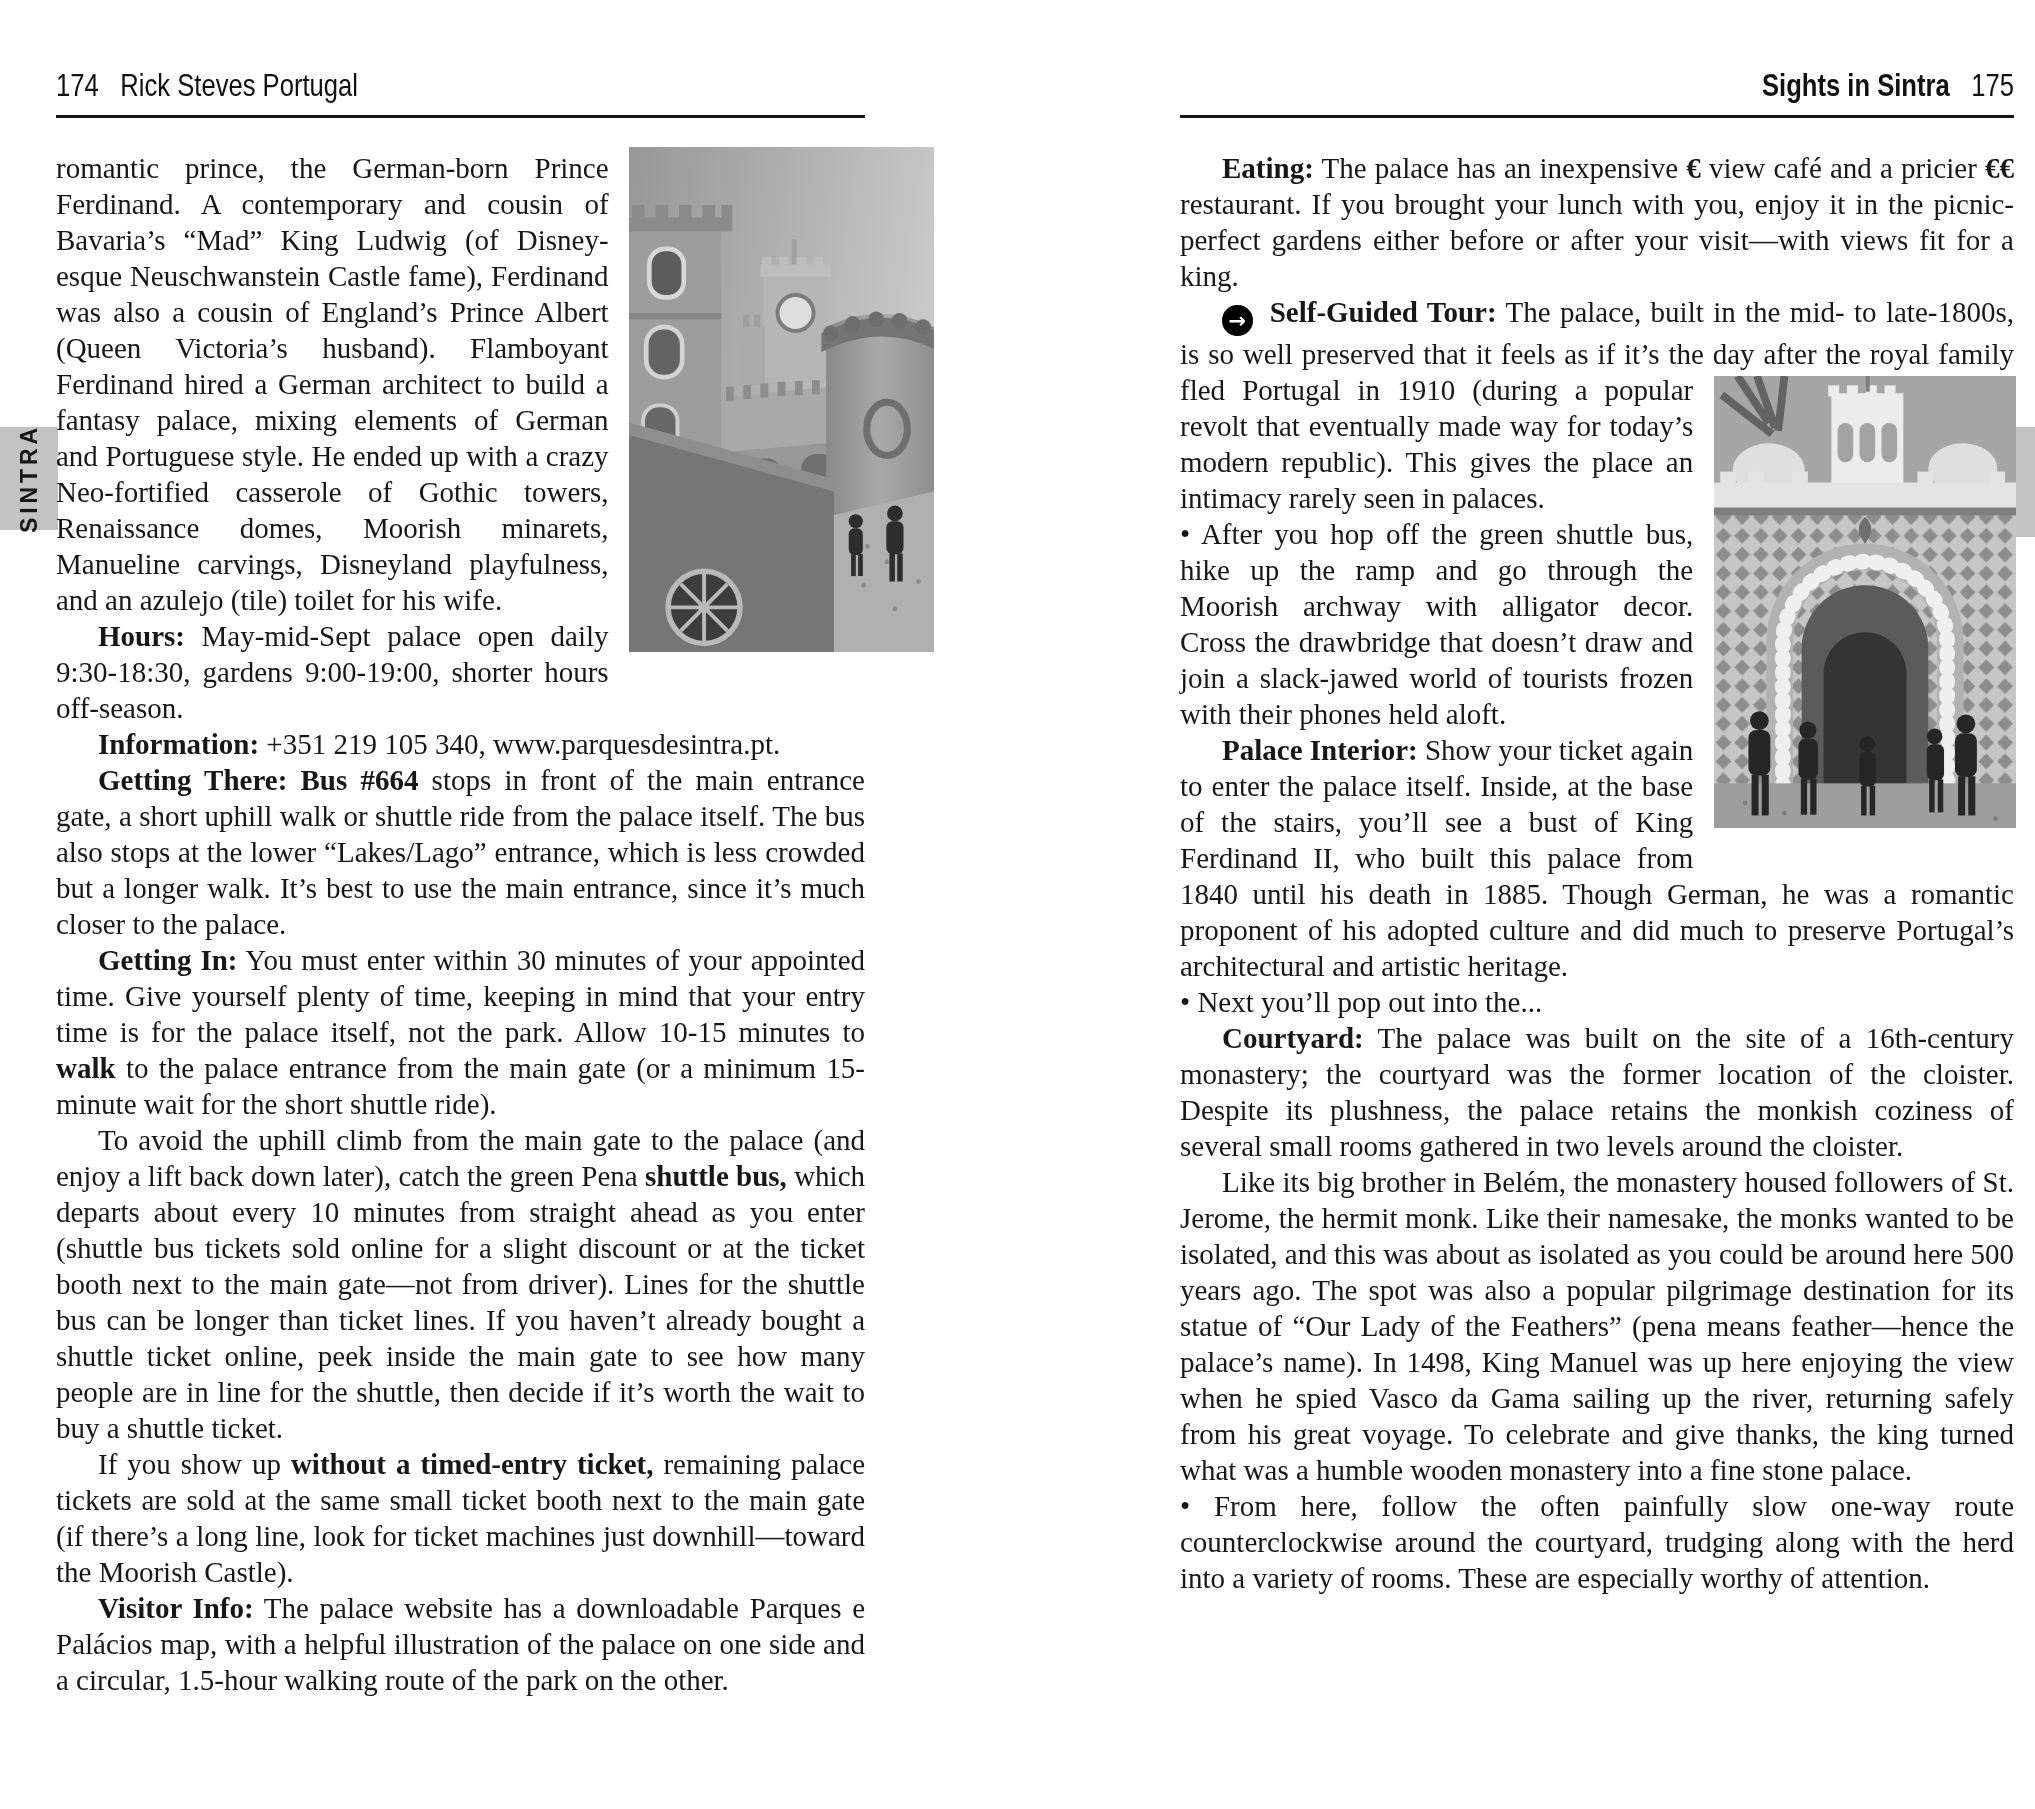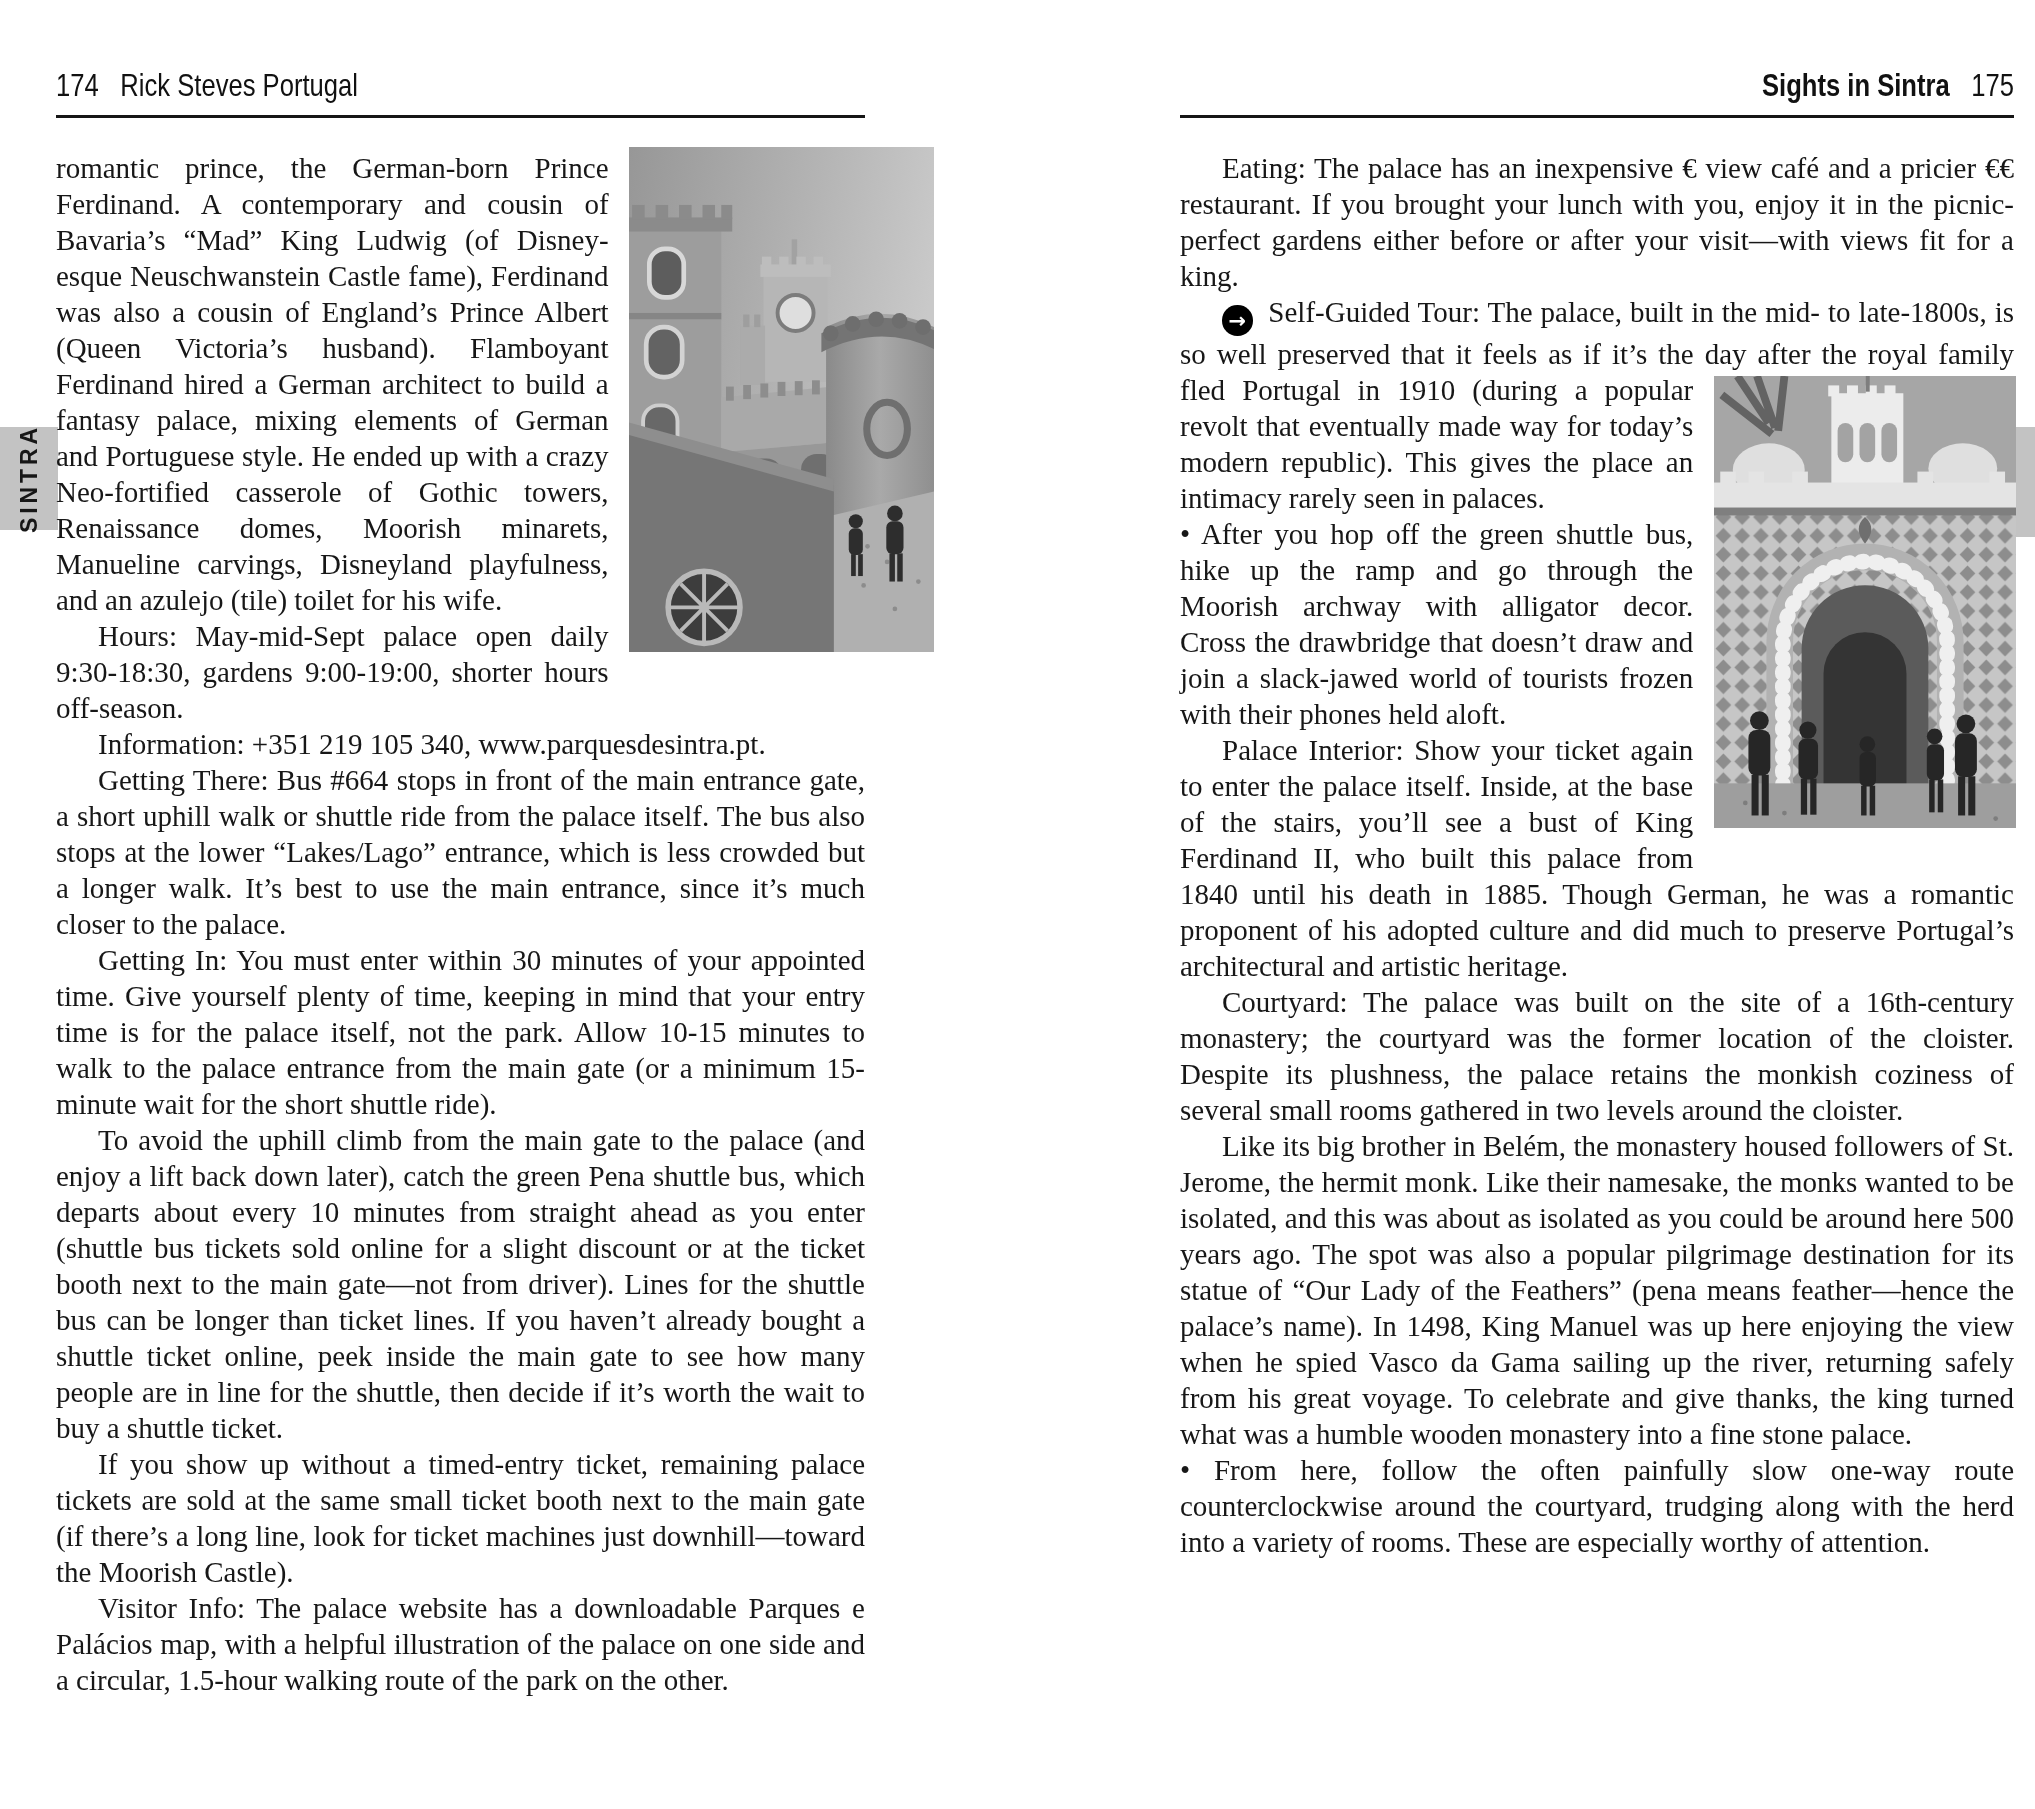--- a/index.html
+++ b/index.html
@@ -38,21 +38,21 @@
   .header .reg-part  { font-weight:normal; }
 
   .rule { margin-top:11px; border-top:3.1px solid #161616; height:0; }
 
   .content {
     margin-top:32px; font-size:29px; line-height:36px;
     text-align:justify; hyphens:auto; -webkit-hyphens:auto;
   }
   p.para { margin:0; }
   p.indent { text-indent:42px; }
-  span.b { font-weight:normal; }
+  span.b { font-weight:bold; }
   span.i { }
 
   
   .tour-icon {
     display:inline-flex; width:30.5px; height:30.5px; border-radius:50%;
     background:#000; color:#fff; align-items:center; justify-content:center;
     font-family:"DejaVu Sans",sans-serif; font-size:21px; font-weight:bold;
     margin-right:7.8px; vertical-align:-5.5px; text-indent:0;
   }
 
@@ -258,18 +258,19 @@
         <circle cx="282" cy="460" r="10"></circle>
               <rect x="272" y="470" width="22" height="46" rx="8"></rect>
               <rect x="275" y="515" width="7" height="42"></rect>
               <rect x="286" y="515" width="7" height="42"></rect>
       </g>
     </svg>
   </span>
 <span>royal family fled Portugal in 1910 (during a popular revolt that eventually made way for today’s modern republic). This gives the place an intimacy rarely seen in palaces.</span></p>
       <p class="para note"><span>• </span><span class="i">After you hop off the green shuttle bus, hike up the ramp and go through the Moorish archway with alligator decor. Cross the drawbridge that doesn’t draw and join a slack-jawed world of tourists frozen with their phones held aloft.</span></p>
       <p class="para indent"><span class="b">Palace Interior:</span><span> Show your ticket again to enter the palace itself. Inside, at the base of the stairs, you’ll see a bust of King Ferdinand II, who built this palace from 1840 until his death in 1885. Though German, he was a romantic proponent of his adopted culture and did much to preserve Portugal’s architectural and artistic heritage.</span></p>
+      <p class="para note"><span>• </span><span class="i">Next you’ll pop out into the...</span></p>
       <p class="para indent"><span class="b">Courtyard:</span><span> The palace was built on the site of a 16th-century monastery; the courtyard was the former location of the cloister. Despite its plushness, the palace retains the monkish coziness of several small rooms gathered in two levels around the cloister.</span></p>
       <p class="para indent"><span>Like its big brother in Belém, the monastery housed followers of St. Jerome, the hermit monk. Like their namesake, the monks wanted to be isolated, and this was about as isolated as you could be around here 500 years ago. The spot was also a popular pilgrimage destination for its statue of “Our Lady of the Feathers” (</span><span class="i">pena</span><span> means feather—hence the palace’s name). In 1498, King Manuel was up here enjoying the view when he spied Vasco da Gama sailing up the river, returning safely from his great voyage. To celebrate and give thanks, the king turned what was a humble wooden monastery into a fine stone palace.</span></p>
       <p class="para note"><span>• </span><span class="i">From here, follow the often painfully slow one-way route counterclockwise around the courtyard, trudging along with the herd into a variety of rooms. These are especially worthy of attention.</span></p>
     </div>
 </div>
 
 
 </body></html>

